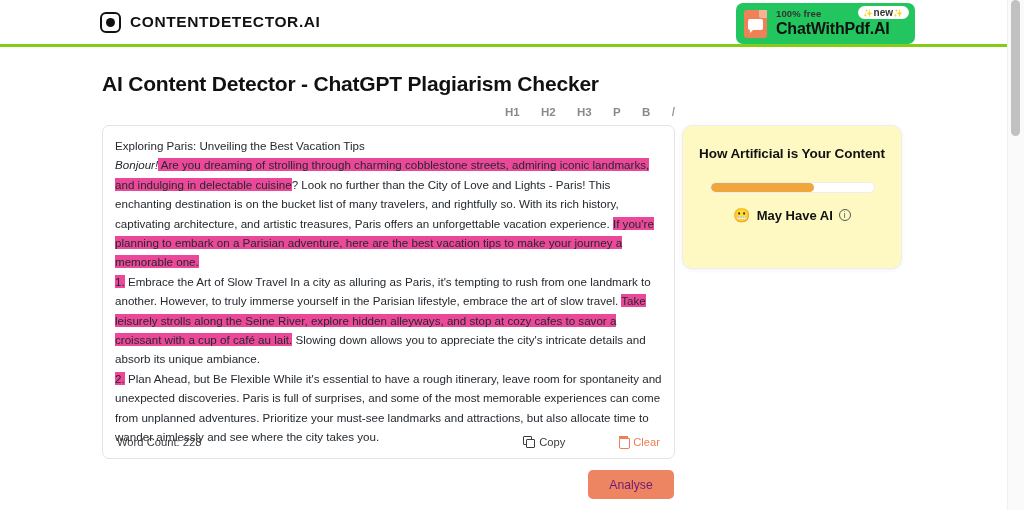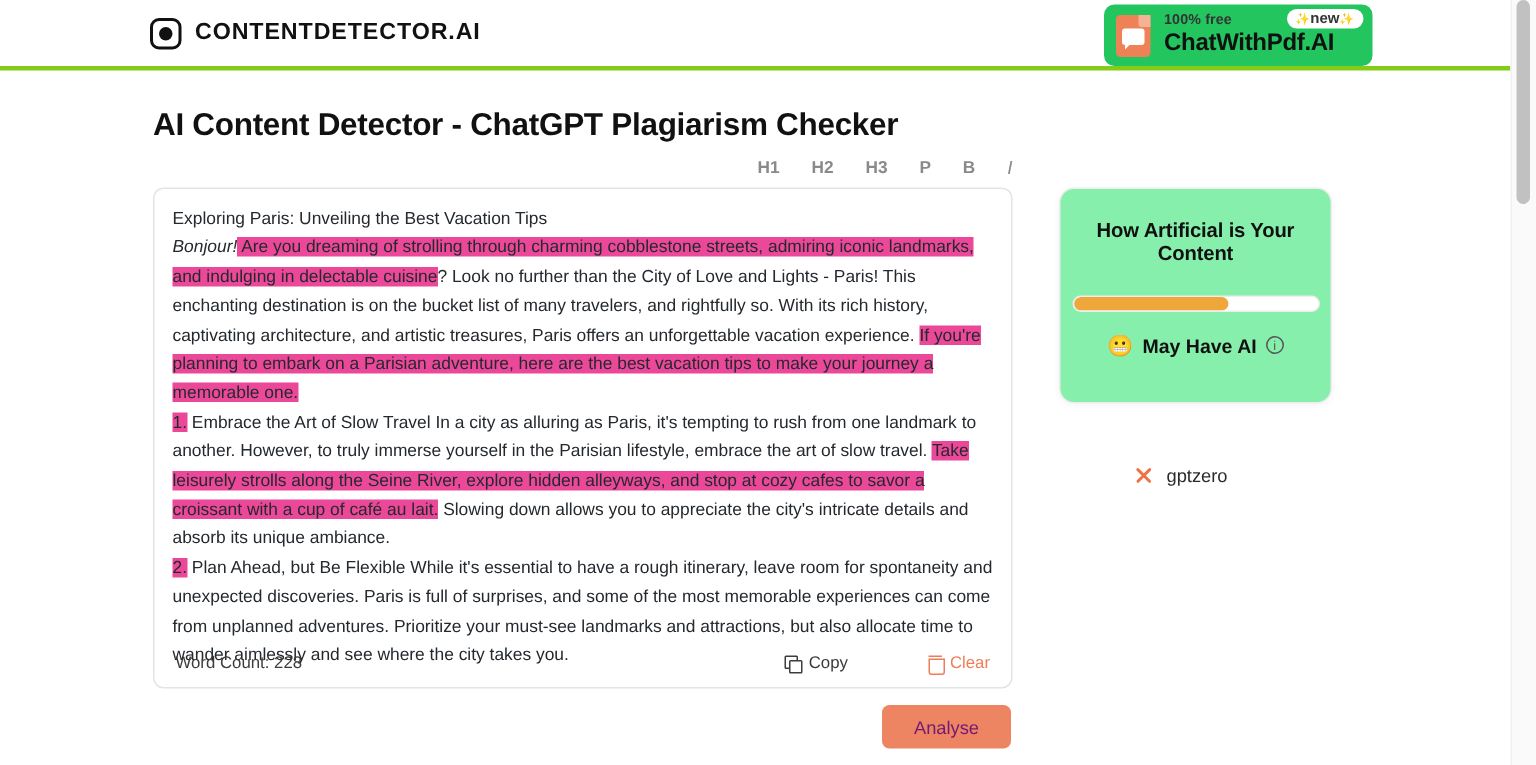--- a/index.html
+++ b/index.html
@@ -87,21 +87,21 @@
   .hl { background: #ec4899; }
   .it { font-style: italic; }
 
   .editor-footer {
     position: absolute; left: 0; right: 0; bottom: 0; height: 32px;
     display: flex; align-items: center; padding: 0 14px 0 14px;
     font-size: 11.2px; color: #3c3c3c;
   }
   .wordcount { color: #3c3c3c; }
   .footer-actions { margin-left: auto; display: flex; align-items: center; gap: 22px; }
-  .act { display: flex; align-items: center; gap: 5px; cursor: pointer; }
+  .act { display: flex; gap: 5px; cursor: pointer; }
   .act-clear { color: #ef7d57; margin-left: 32px; }
   .icon-copy { position: relative; width: 11px; height: 11px; flex: none; }
   .icon-copy:before {
     content: ""; position: absolute; left: 0; top: 0; width: 7px; height: 7px;
     border: 1.2px solid #3c3c3c; border-radius: 1px;
   }
   .icon-copy:after {
     content: ""; position: absolute; left: 3px; top: 3px; width: 7px; height: 7px;
     border: 1.2px solid #3c3c3c; border-radius: 1px; background: #fff;
   }
@@ -110,22 +110,22 @@
     content: ""; position: absolute; left: 0; top: 2px; width: 9px; height: 9px;
     border: 1.2px solid #ef7d57; border-radius: 0 0 2px 2px;
   }
   .icon-trash:after {
     content: ""; position: absolute; left: 0; top: 0; width: 9px; height: 1.6px;
     background: #ef7d57;
   }
 
   
   .result-card {
-    position: absolute; left: 706px; top: 125px; width: 182px; height: 144px;
-    background: #86efac; border: 1px solid #ededed; border-radius: 10px;
+    position: absolute; left: 682px; top: 125px; width: 220px; height: 144px;
+    background: #fef9c3; border: 1px solid #ededed; border-radius: 10px;
     box-shadow: 0 1px 5px rgba(0,0,0,.05);
     text-align: center;
   }
   .result-title {
     margin-top: 20px; font-size: 13.5px; font-weight: bold; color: #111;
     letter-spacing: -.1px;
   }
   .bar-track {
     margin: 21px auto 0 auto; width: 165px; height: 11px;
     background: #fff; border: 1px solid #ededed; border-radius: 7px; overflow: hidden;
@@ -248,24 +248,20 @@
     <div class="bar-track">
       <div class="bar-fill" id="bar-fill" style="width: 63.33%;"></div>
     </div>
     <div class="verdict">
       <span class="verdict-emoji">😬</span>
       <span>May Have AI</span>
       <span class="icon-info">i</span>
     </div>
   </div>
 
-  <div class="detected-item">
-    <span class="icon-x"></span>
-    <span>gptzero</span>
-  </div>
 
   <button class="analyse-btn">Analyse</button>
 
   <div class="scrollbar">
     <div class="scrollbar-thumb"></div>
   </div>
 
 </div>
 
 </body></html>

